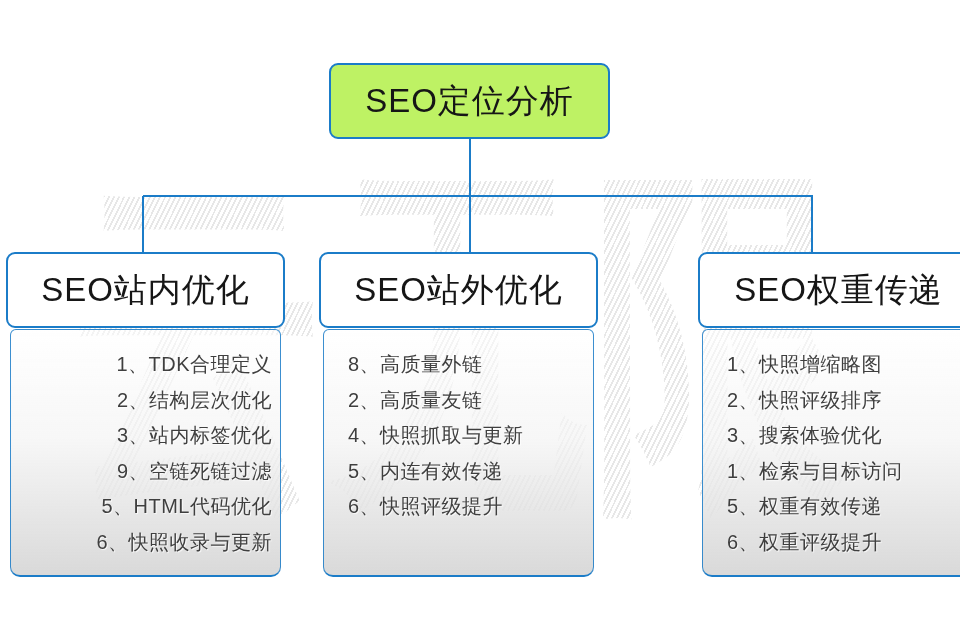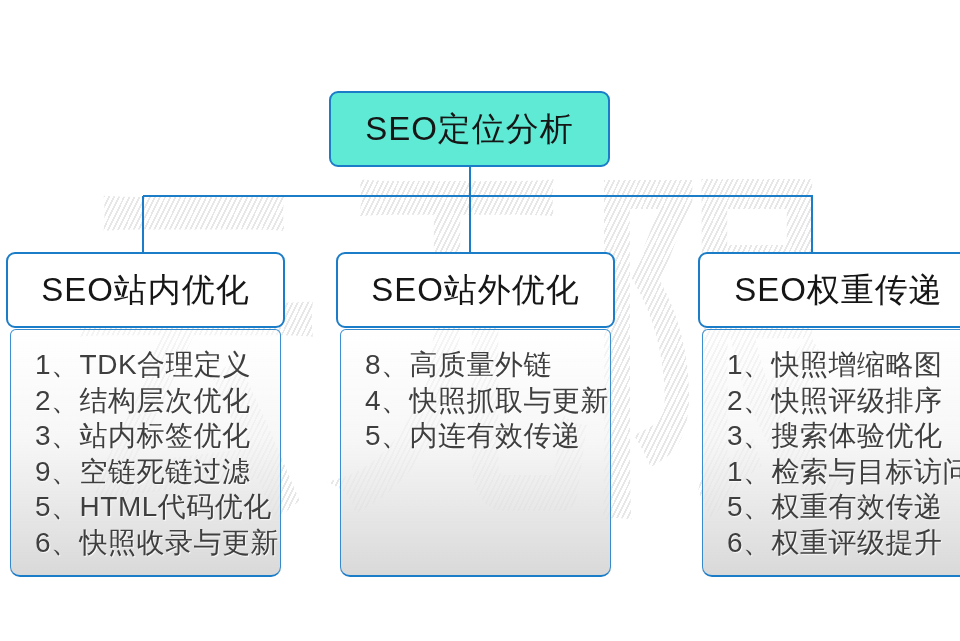--- a/index.html
+++ b/index.html
@@ -27,47 +27,46 @@
   .conn { position:absolute; background:var(--accent); z-index:2; }
   .c-v-top   { left:469px; top:138px; width:2px;  height:58px; }
   .c-h       { left:143px; top:195px; width:670px; height:2px; }
   .c-v-left  { left:142px; top:196px; width:2px;  height:56px; }
   .c-v-mid   { left:469px; top:196px; width:2px;  height:56px; }
   .c-v-right { left:811px; top:196px; width:2px;  height:56px; }
 
   
   .node-box {
     position:absolute; display:flex; align-items:center; justify-content:center;
-    background:#5eead4; border:2px solid var(--accent); border-radius:9px;
+    background:#bef264; border:2px solid var(--accent); border-radius:9px;
     font-size:33px; font-weight:400; color:#161616; letter-spacing:1px;
     z-index:3;
-    margin-top:28px;
   }
   .top-box { left:329px; top:63px; width:281px; height:76px; }
 
   .column { position:absolute; top:252px; z-index:3; }
-  .col-1 { left:6px;   width:279px; }
-  .col-2 { left:336px; width:279px; }
+  .col-1 { left:6px;   width:279px;text-align:right; }
+  .col-2 { left:319px; width:279px; }
   .col-3 { left:698px; width:281px; }
 
   .col-header {
     position:relative; height:76px; display:flex; align-items:center; justify-content:center;
     background:#fff; border:2px solid var(--accent); border-radius:9px;
     font-size:33px; font-weight:400; color:#161616; letter-spacing:1px;
     z-index:2;
   }
   .col-body {
     position:relative; margin:1px 4px 0 4px; height:248px;
     border:1px solid rgba(27,124,200,.85); border-bottom:2px solid var(--accent);
     border-radius:6px 6px 10px 10px;
     background:linear-gradient(180deg, rgba(255,255,255,.55) 0%, rgba(244,244,244,.75) 45%, rgba(214,214,214,.92) 100%);
     padding:17px 8px 0 24px; z-index:1;
   }
   .list-item {
-    font-size:28px; line-height:35.5px; color:#3f3f3f;
+    font-size:20px; line-height:35.5px; color:#3f3f3f;
     letter-spacing:.5px; white-space:nowrap;
     text-shadow:1px 1px 1px rgba(255,255,255,.85);
   }
 </style>
 </head>
 <body>
 
 <div class="stage">
 
   <div class="watermark">云无限</div>
@@ -95,22 +94,24 @@
       <div class="list-item">6、快照收录与更新</div>
     </div>
   </div>
 
   <div class="column col-2">
     <div class="col-header">
       <span>SEO站外优化</span>
     </div>
     <div class="col-body">
       <div class="list-item">8、高质量外链</div>
+      <div class="list-item">2、高质量友链</div>
       <div class="list-item">4、快照抓取与更新</div>
       <div class="list-item">5、内连有效传递</div>
+      <div class="list-item">6、快照评级提升</div>
     </div>
   </div>
 
   <div class="column col-3">
     <div class="col-header">
       <span>SEO权重传递</span>
     </div>
     <div class="col-body">
       <div class="list-item">1、快照增缩略图</div>
       <div class="list-item">2、快照评级排序</div>

